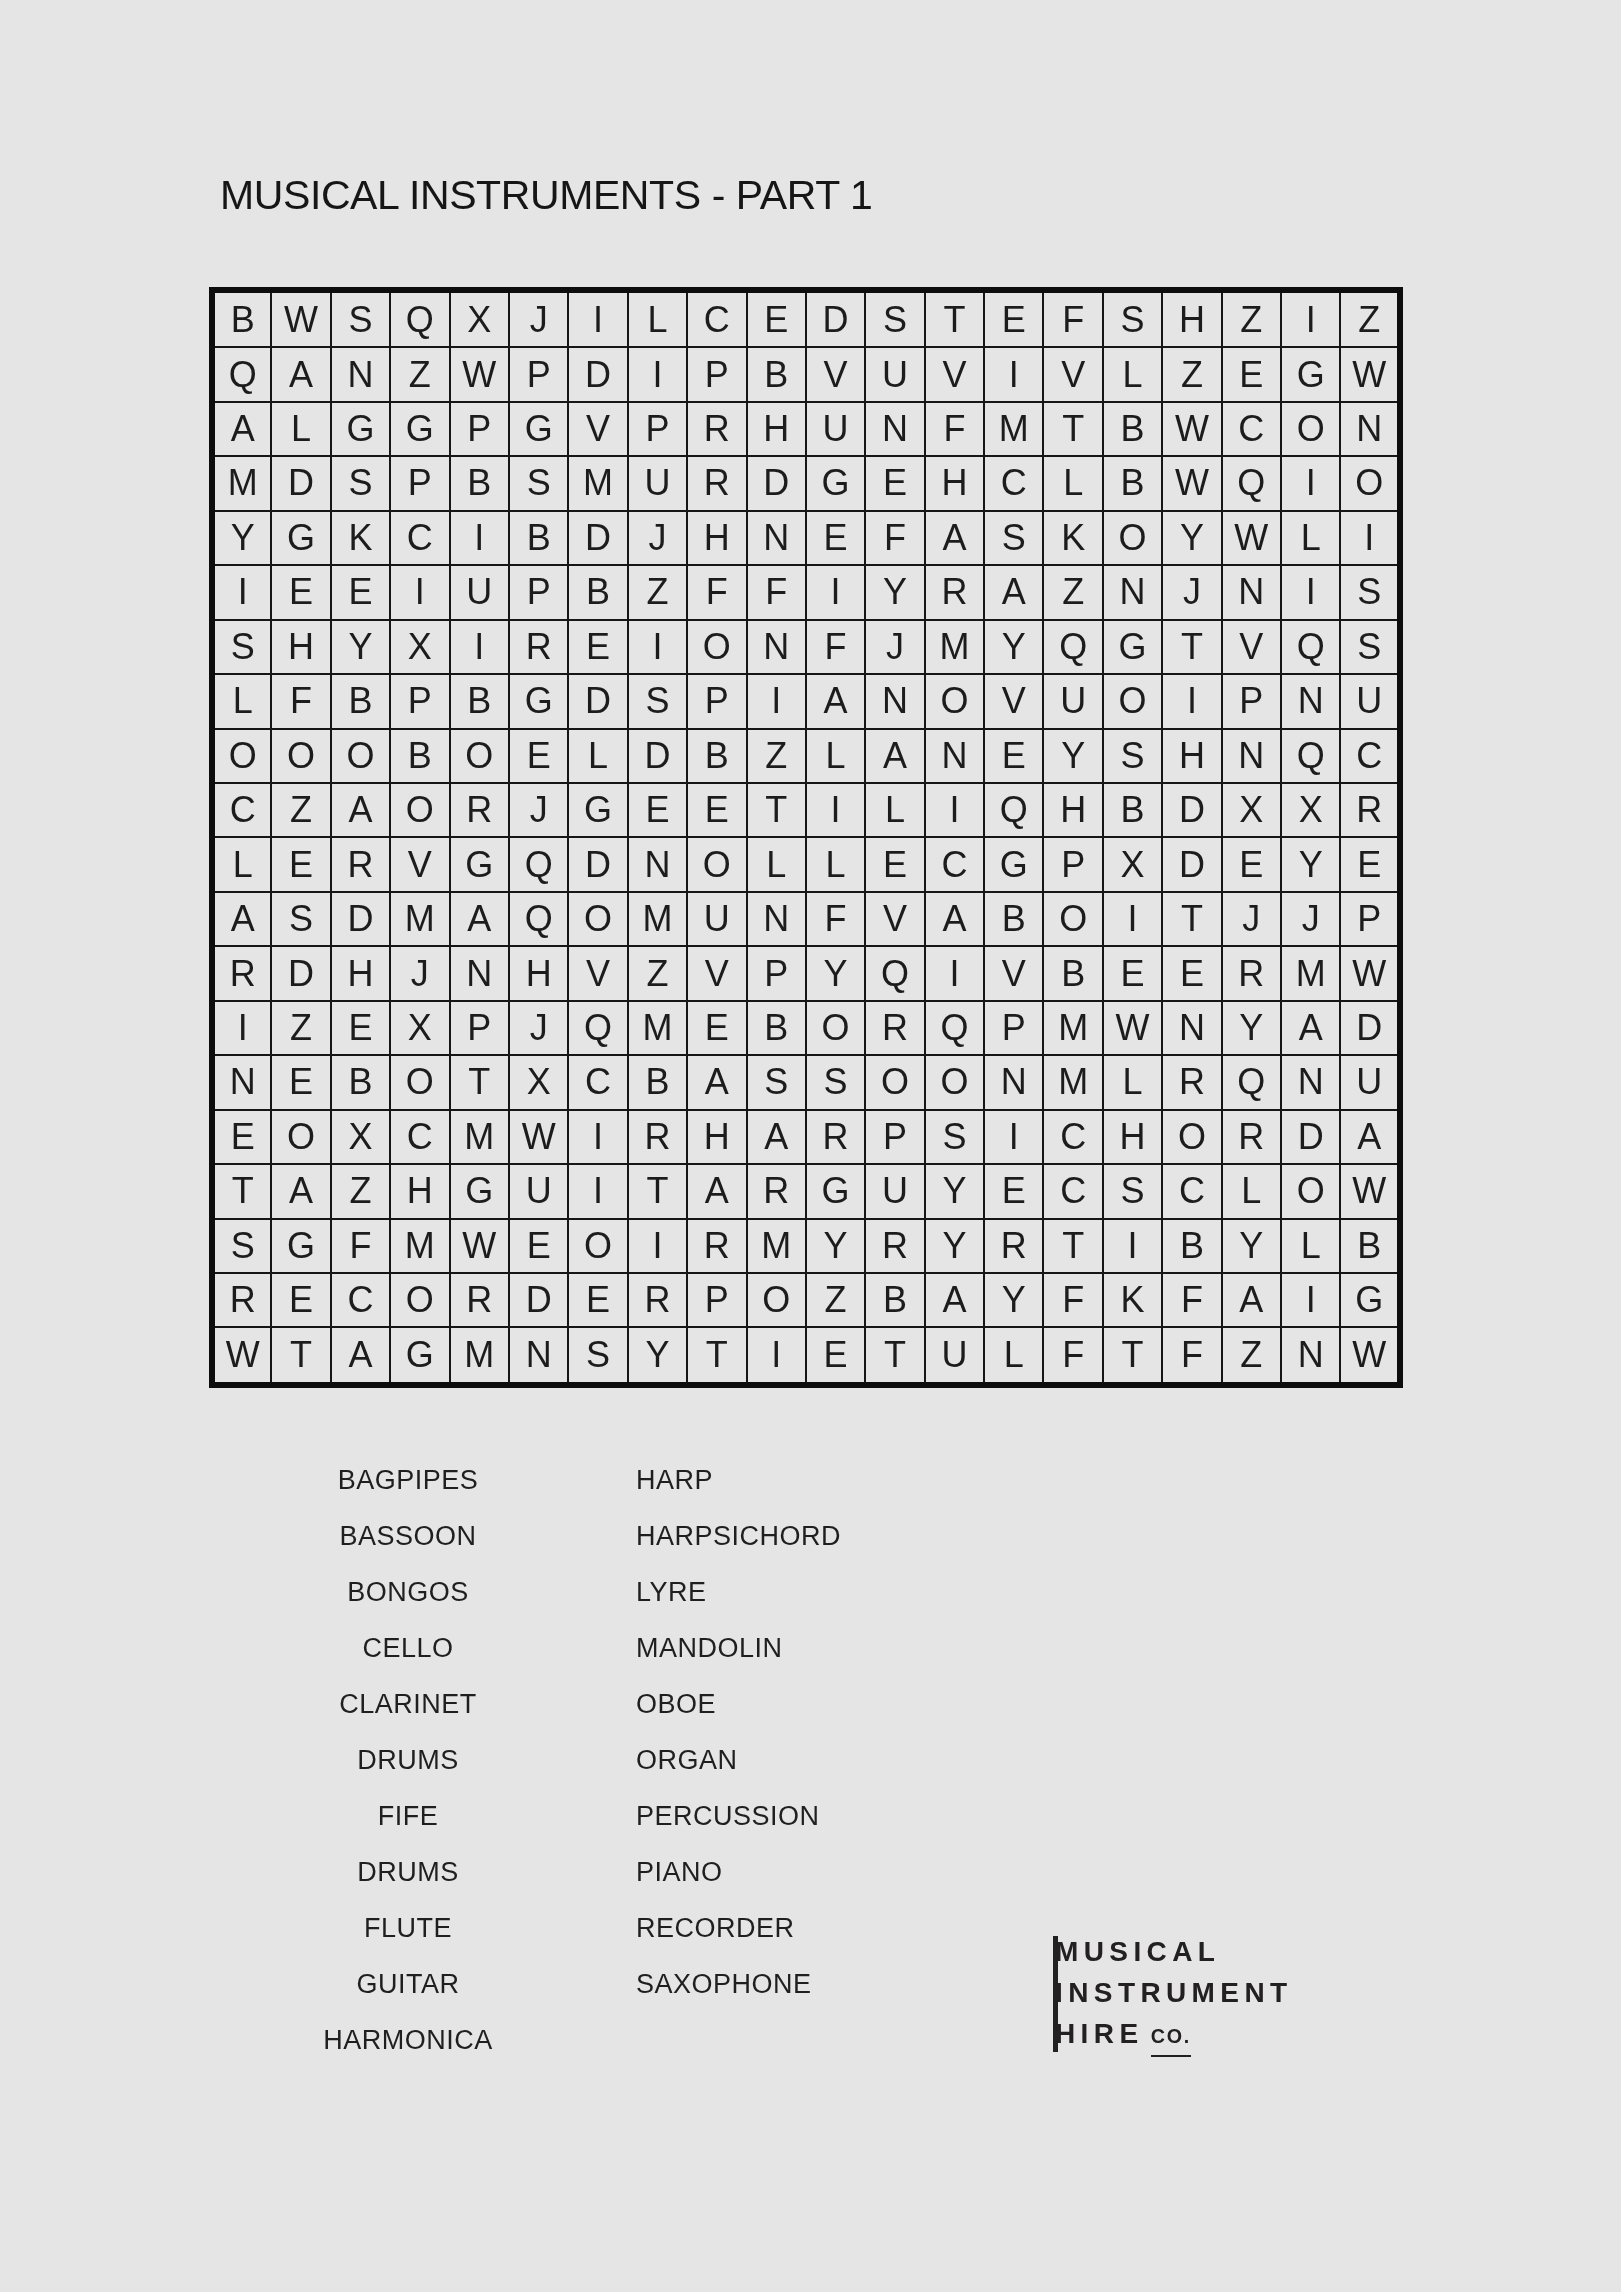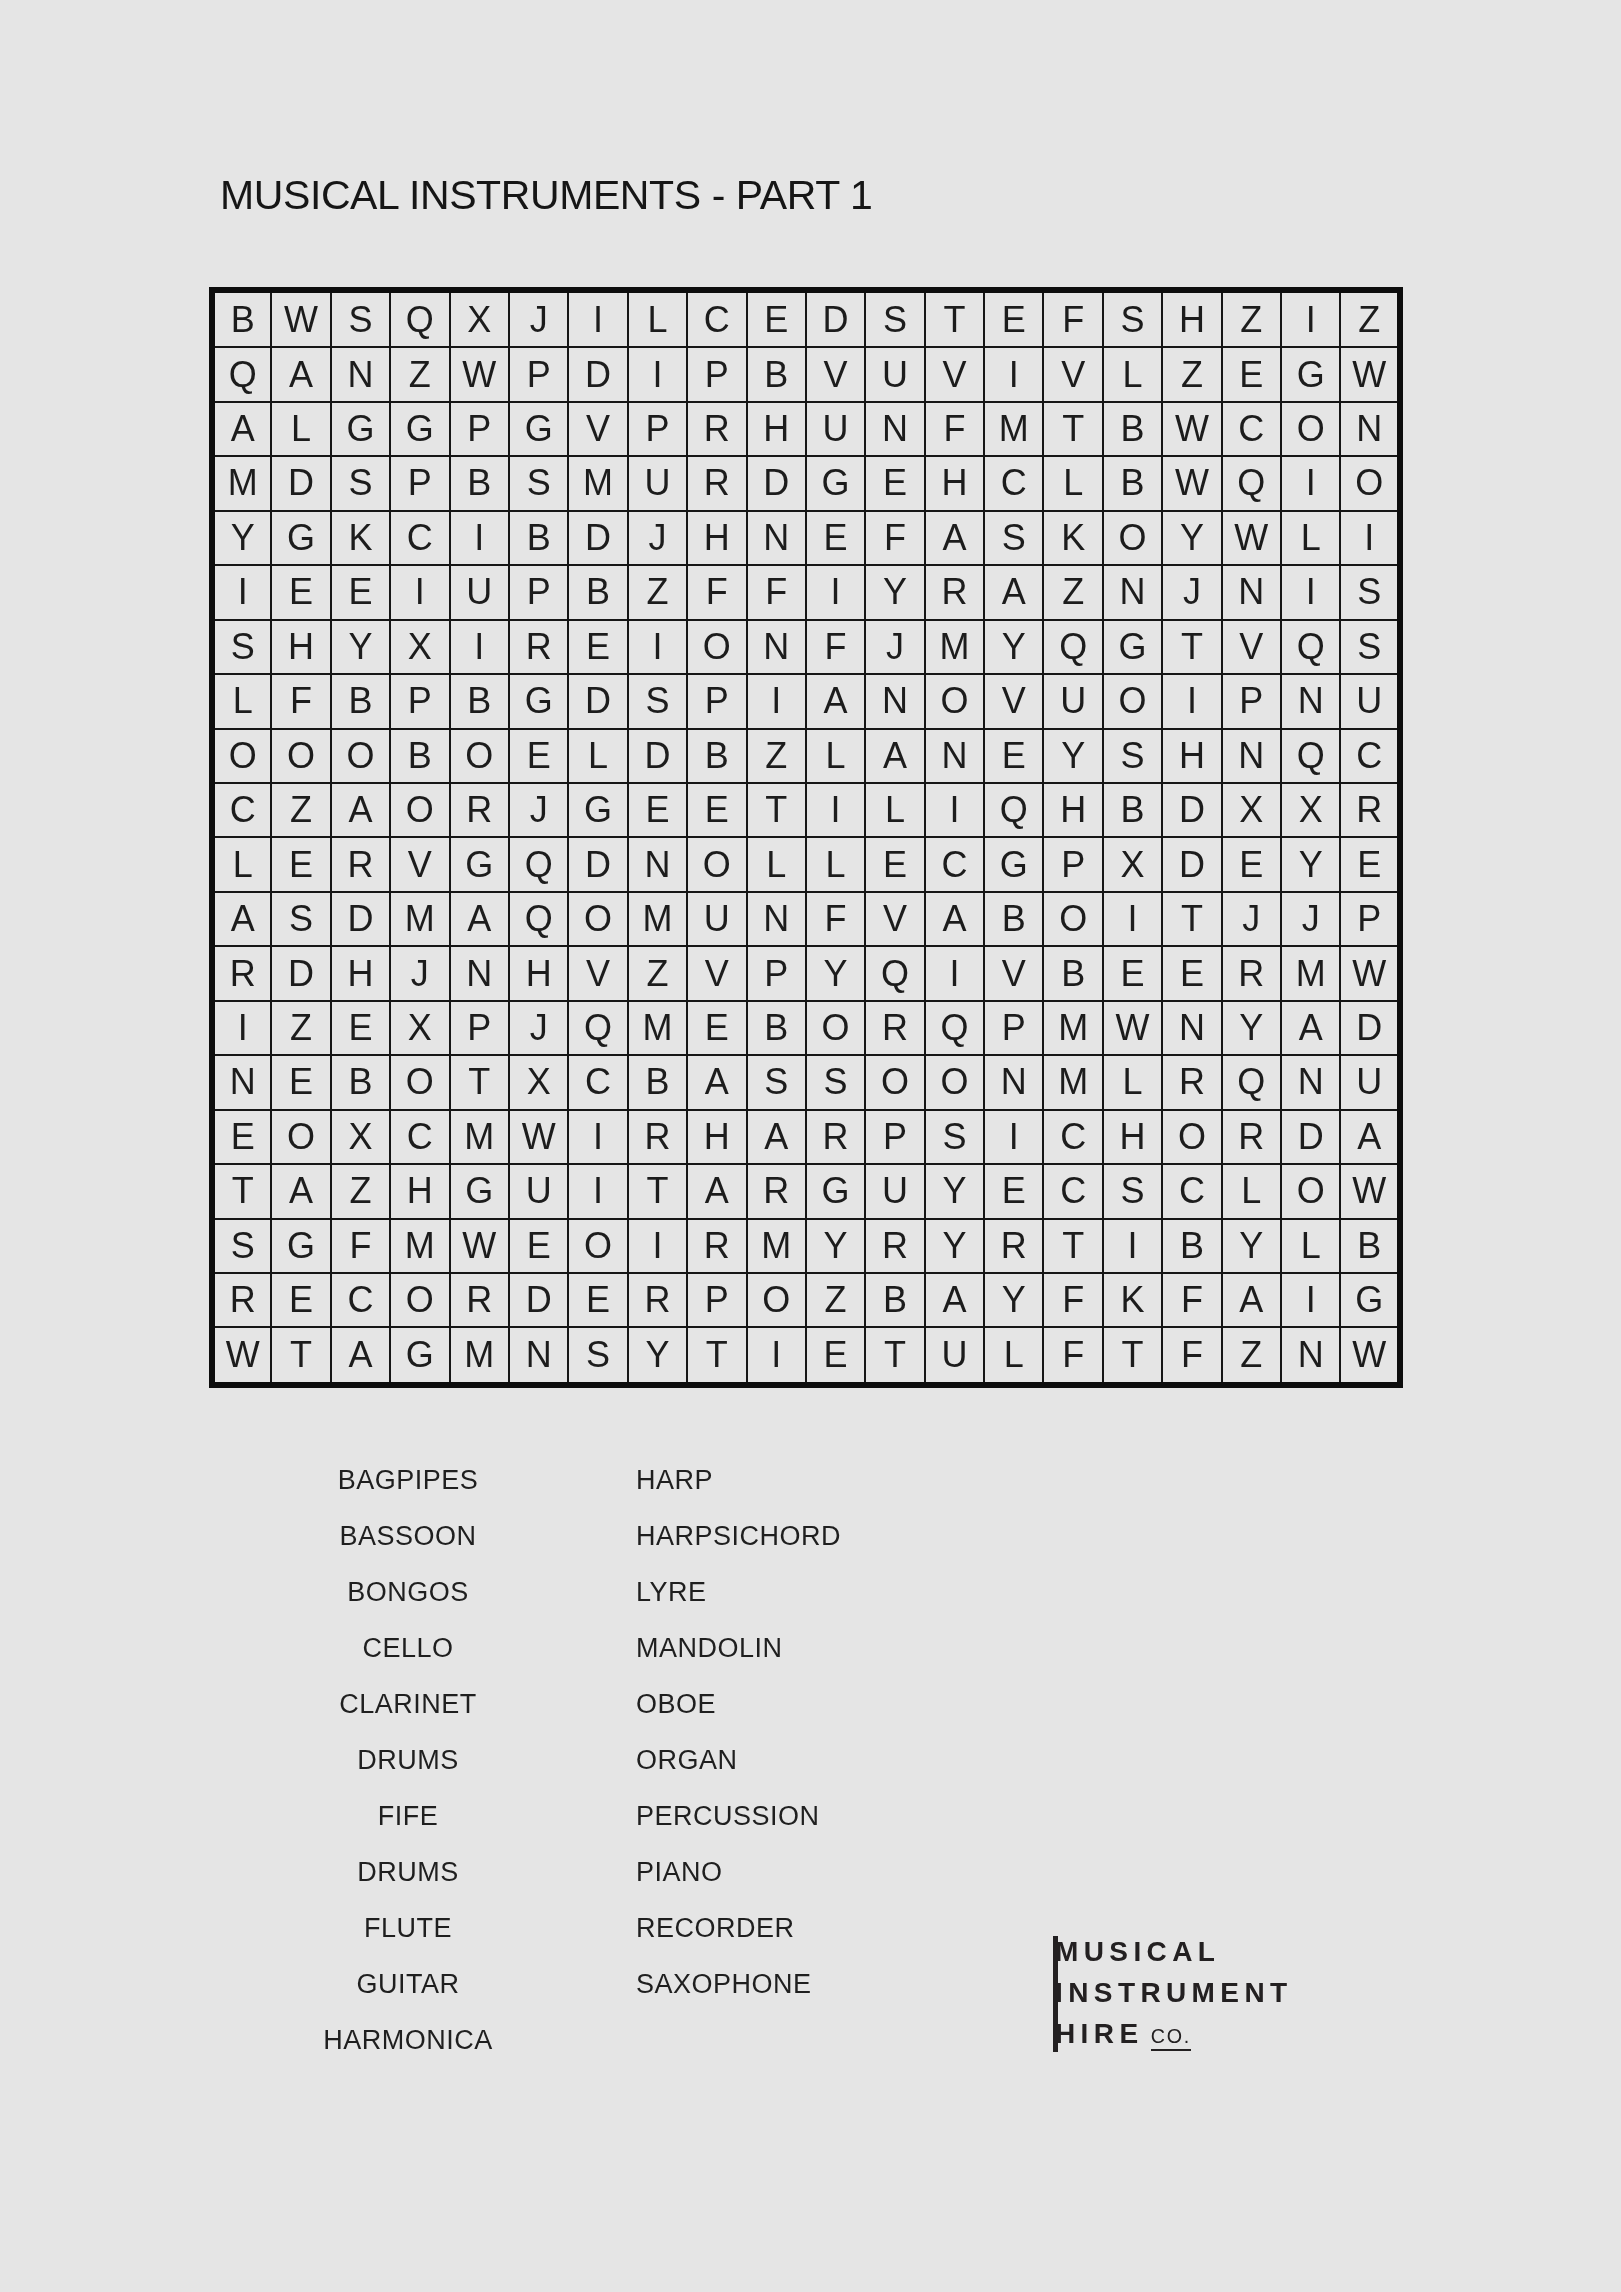--- a/index.html
+++ b/index.html
@@ -82,24 +82,24 @@
   .logo-line {
     font-size: 28px;
     font-weight: 700;
     line-height: 41px;
     letter-spacing: 5.4px;
     white-space: nowrap;
   }
   .logo-co {
     display: inline-block;
     font-size: 19.7px;
-    font-weight: 400;
+    font-weight: 700;
     letter-spacing: 1.8px;
     border-bottom: 2.7px solid #232021;
-    padding-bottom: 1px;
+    padding-bottom: 7px;
     margin-left: 7.2px;
     line-height: 21.5px;
   }
 </style>
 </head>
 <body>
 
 <div class="page">
 
   <div class="title">MUSICAL INSTRUMENTS - PART 1</div>

